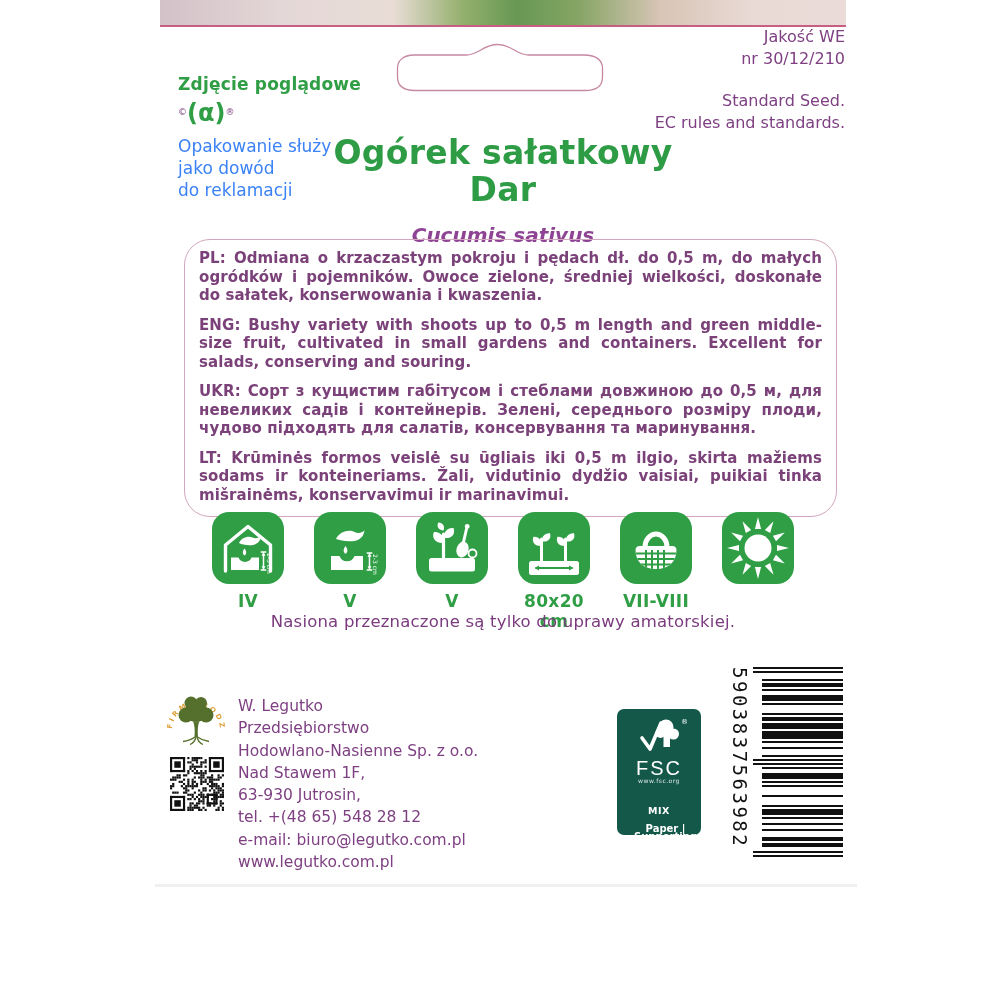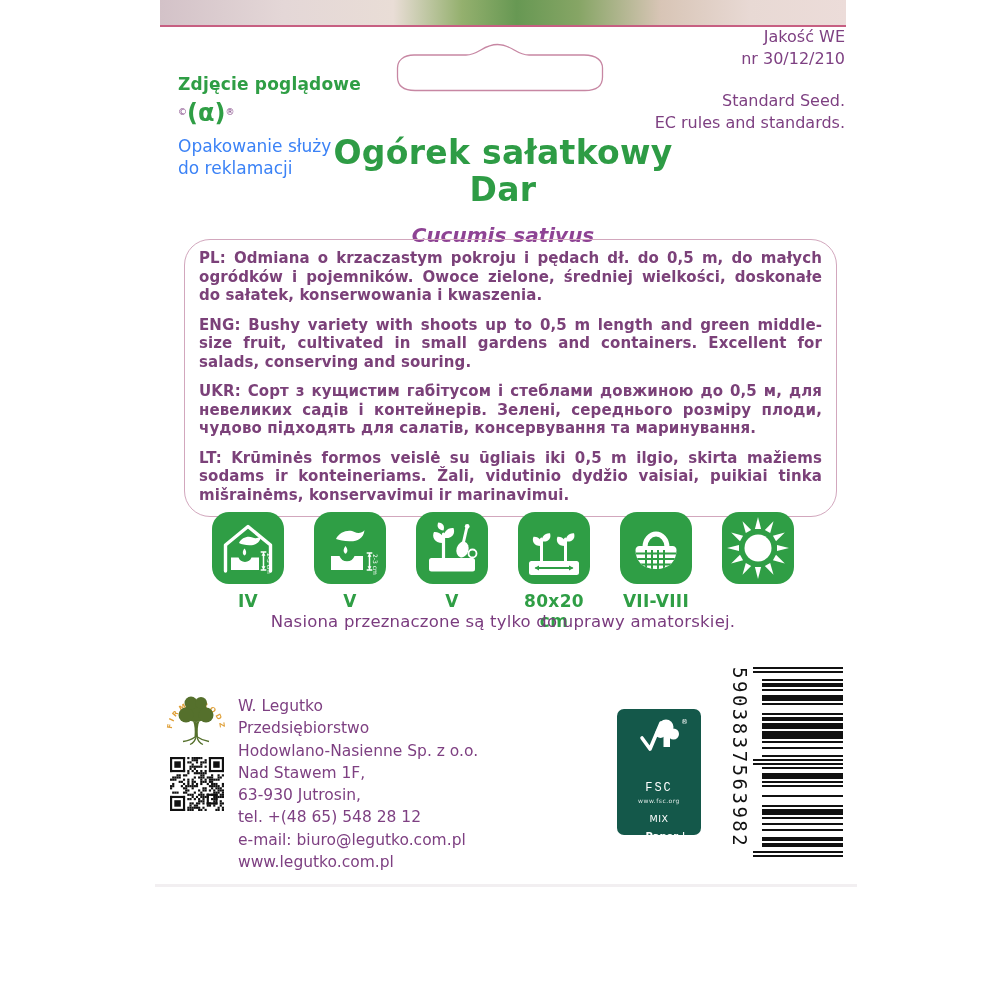--- a/index.html
+++ b/index.html
@@ -40,23 +40,23 @@
 
   .amateur-note{position:absolute;left:160px;top:612px;width:686px;text-align:center;
     color:#7a3b7e;font-size:16.5px;font-weight:normal;letter-spacing:.2px;}
 
   .company-logo{position:absolute;left:165px;top:684px;}
   .qr{position:absolute;left:170px;top:757px;}
   .address{position:absolute;left:238px;top:695px;color:#7e4082;font-size:15.5px;line-height:22.3px;}
 
   .fsc-label{position:absolute;left:617px;top:709px;width:84px;height:126px;background:#14584a;
     border-radius:7px;color:#fff;text-align:center;box-sizing:border-box;padding-top:5px;}
-  .fsc-acronym{font-family:Liberation Mono, monospace;font-size:12px;letter-spacing:2px;line-height:17px;margin-top:20px;}
+  .fsc-acronym{font-family:Liberation Sans, sans-serif;font-size:20px;letter-spacing:2px;line-height:17px;}
   .fsc-url{font-size:6px;letter-spacing:.5px;opacity:.85;}
-  .fsc-grade{margin-top:9px;font-size:9.5px;font-weight:normal;letter-spacing:.5px;}
+  .fsc-grade{margin-top:21px;font-size:9.5px;font-weight:bold;letter-spacing:.5px;}
   .fsc-desc{margin-top:9px;font-size:10px;font-weight:bold;line-height:8px;padding-left:13px;}
   .fsc-license{margin-top:8px;font-size:8.5px;font-weight:bold;}
 
   .barcode{position:absolute;left:753px;top:667px;}
   .barcode-number{position:absolute;left:751px;top:667px;width:190px;height:22px;
     transform:rotate(90deg);transform-origin:0 0;
     font-family:"DejaVu Sans Mono","Liberation Mono",monospace;font-size:19px;letter-spacing:2.5px;color:#111;}
 
   .bottom-line{position:absolute;left:155px;top:884px;width:702px;height:3px;background:#f2eff1;}
 </style>
@@ -73,20 +73,21 @@
                C205 13 210.5 19 210.5 26 L210.5 35 C210.5 44 204 48.5 193 48.5
                L23 48.5 C12 48.5 5.5 44 5.5 35 L5.5 26 C5.5 19 11 13 22 13 Z" fill="none" stroke="#c787a3" stroke-width="1.3"></path>
     </svg>
   </div>
 
   <div class="top-left">
     <div class="photo-note">Zdjęcie poglądowe</div>
     <div class="alpha-mark"><span class="tiny">©</span><span class="sym">(α)</span><span class="tiny">®</span></div>
     <div class="packaging-note">
       <div>Opakowanie służy</div>
+      <div>jako dowód</div>
       <div>do reklamacji</div>
     </div>
   </div>
 
   <div class="top-right">
     <div>
       <div>Jakość WE</div>
       <div>nr 30/12/210</div>
     </div>
     <div class="std-block">

